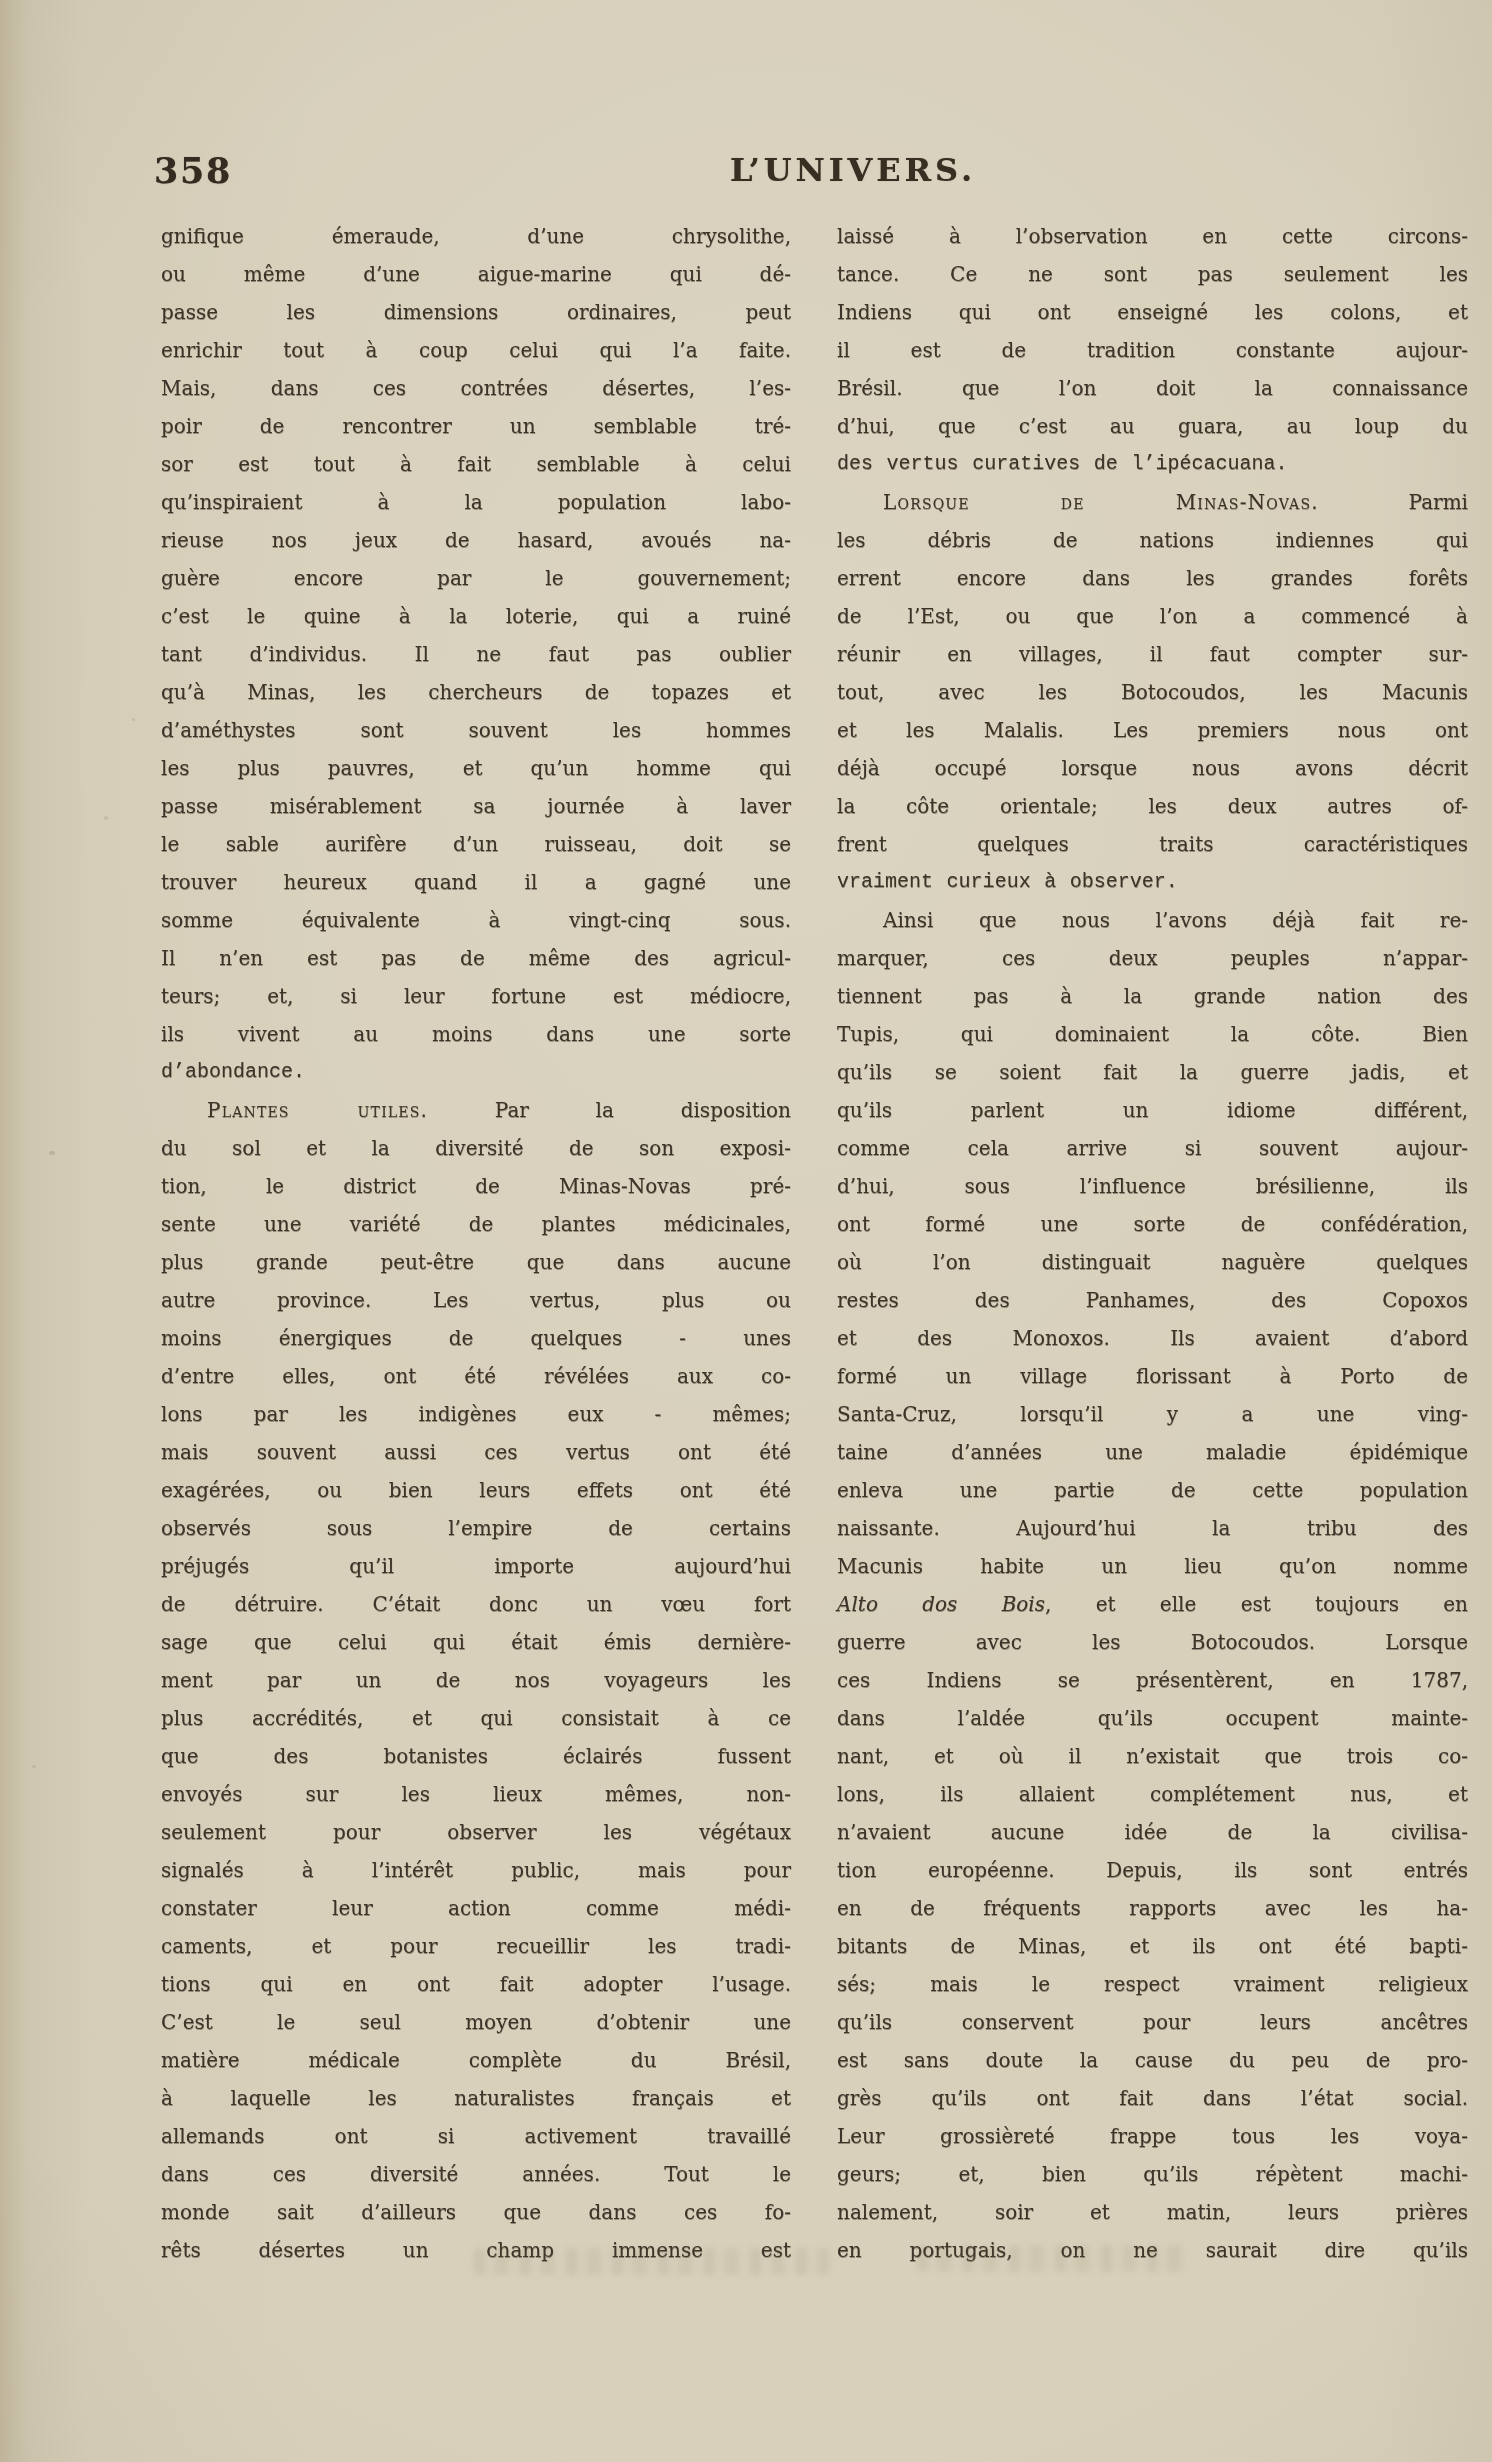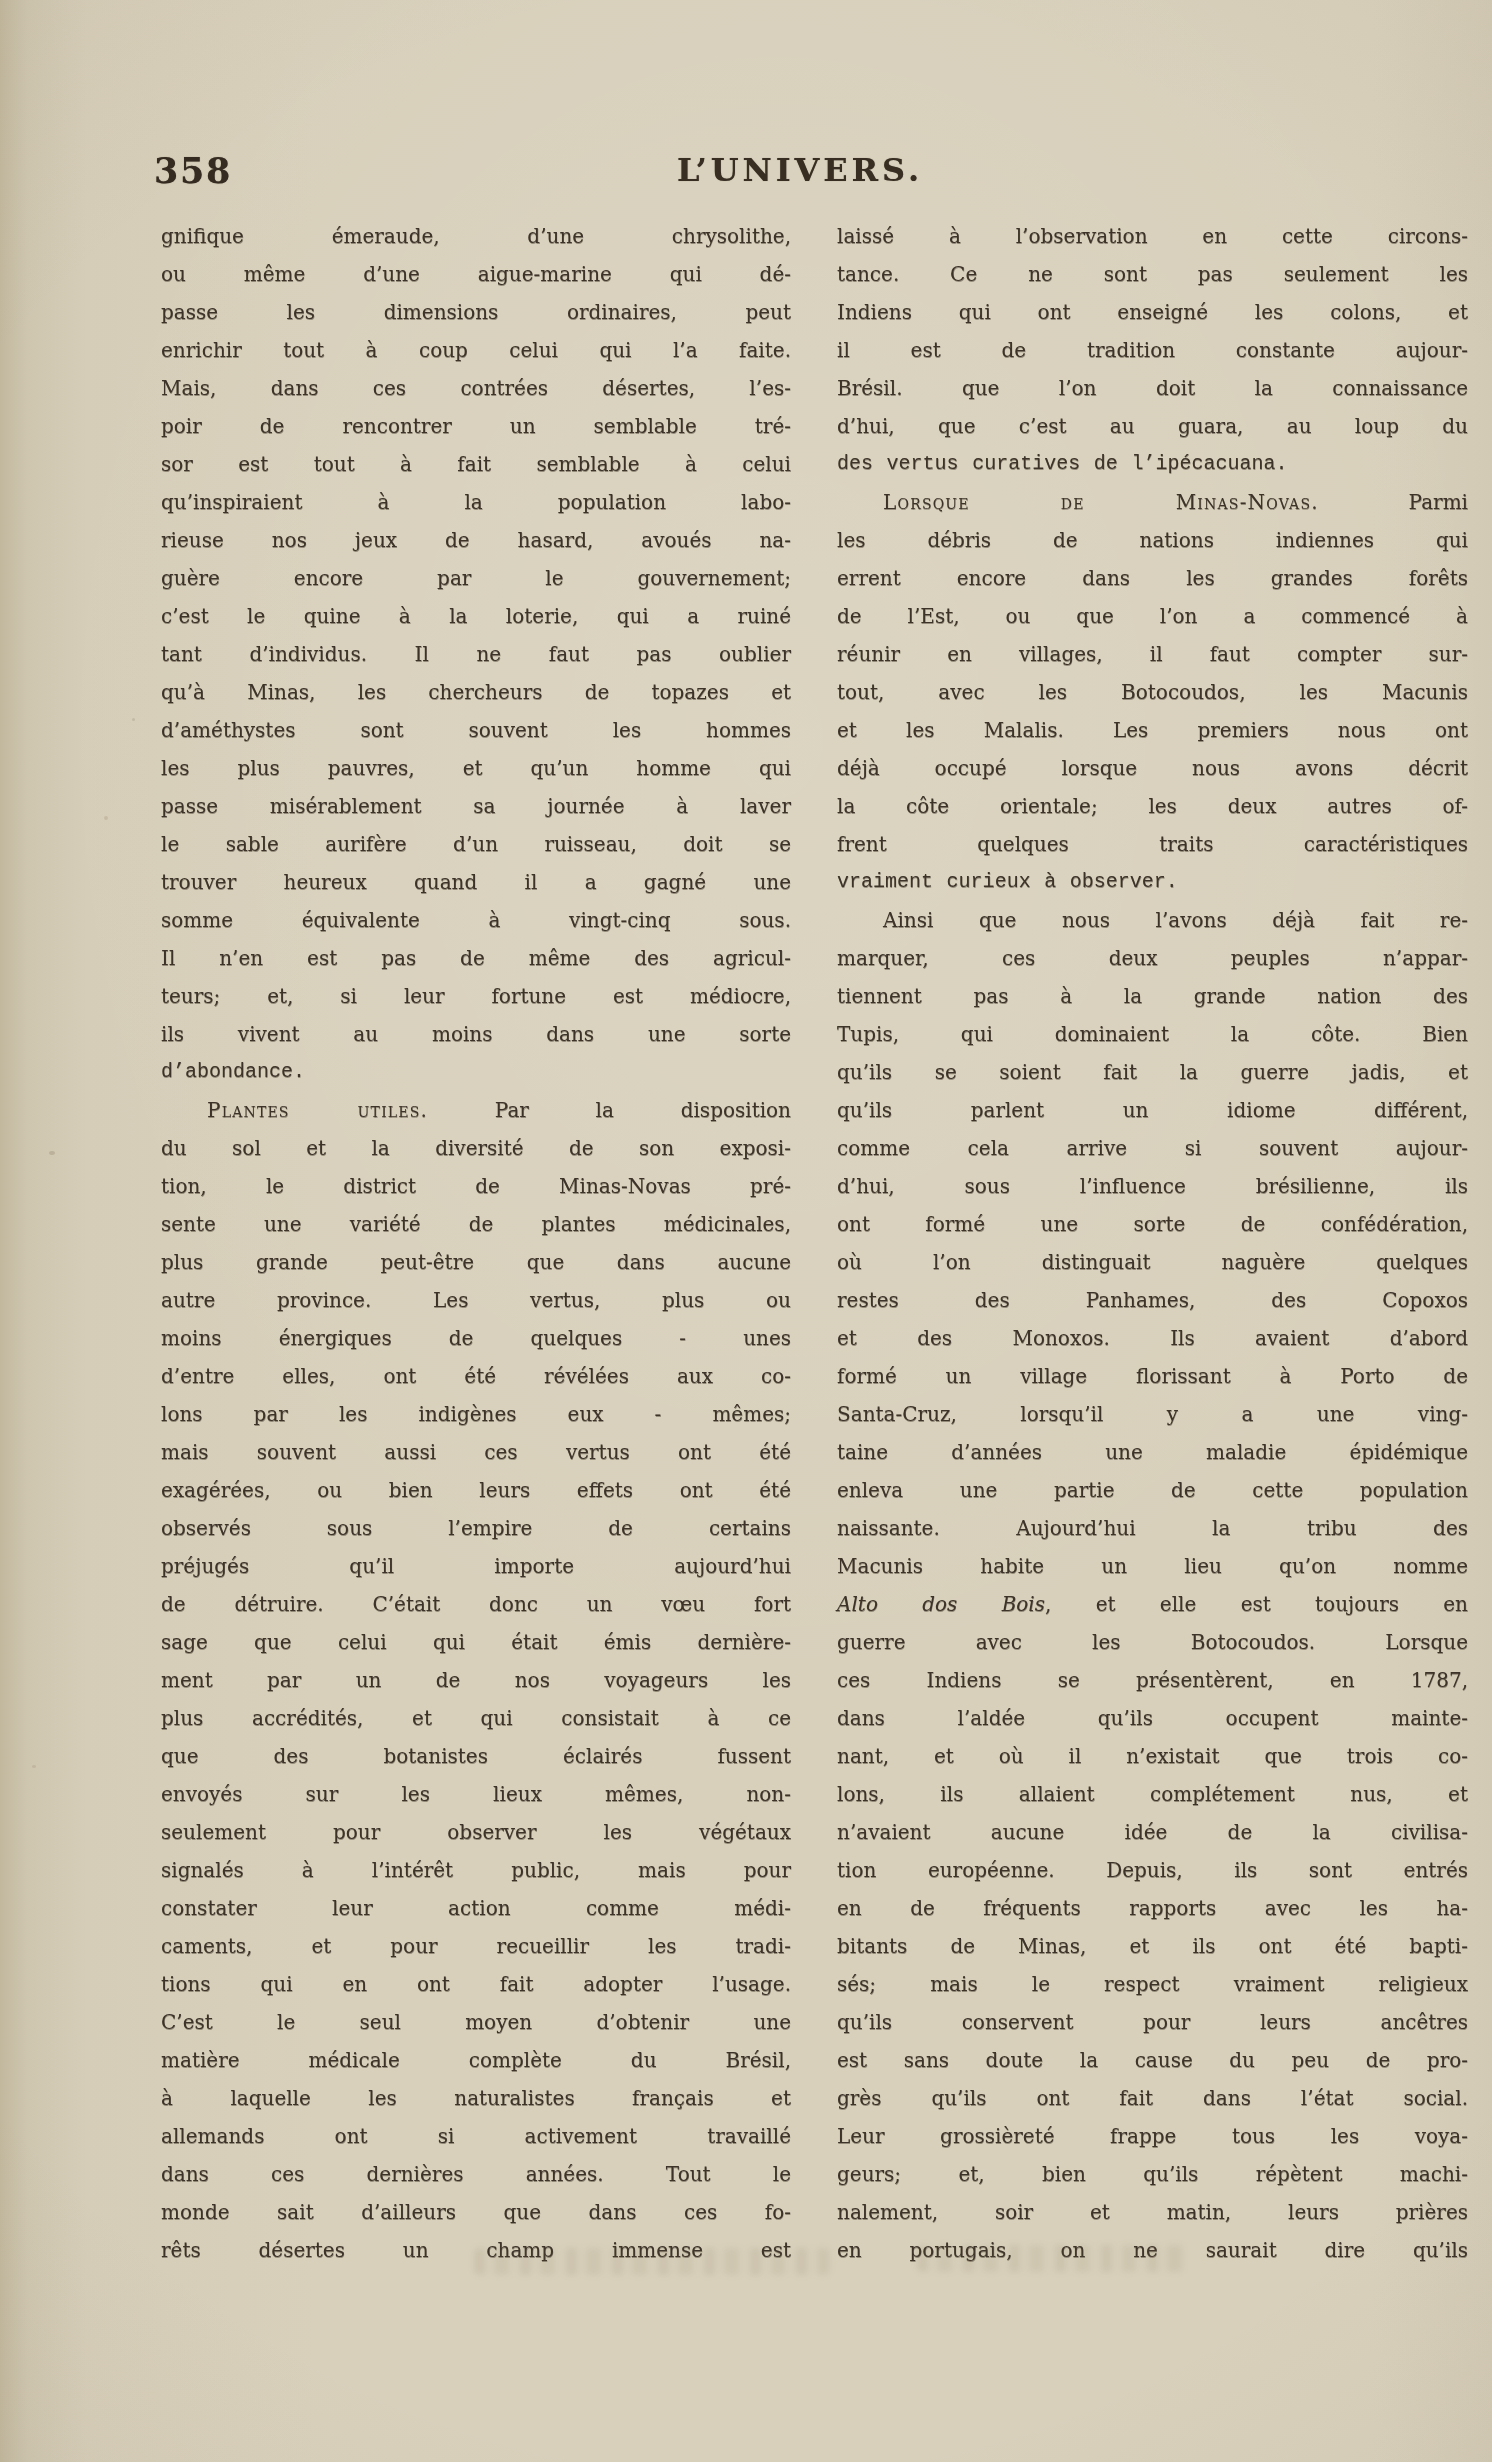--- a/index.html
+++ b/index.html
@@ -18,21 +18,21 @@
       #d6cdb8;
     color:#3d3329;
   }
   .hdr-num{
     position:absolute;left:154px;top:150px;
     font-size:35px;font-weight:bold;letter-spacing:1.6px;
     color:#352b20;text-shadow:0 0 0.8px rgba(53,43,32,.6);
   }
   .hdr-title{
     position:absolute;left:677px;top:151px;width:299px;
-    text-align:left;font-size:32px;font-weight:bold;letter-spacing:3.9px;
+    text-align:right;font-size:32px;font-weight:bold;letter-spacing:3.9px;
     color:#382e22;text-shadow:0 0 0.8px rgba(53,43,32,.55);
   }
   .col{
     position:absolute;top:217px;
     font-size:20px;line-height:38px;
     text-shadow:0.3px 0.5px 0.6px rgba(62,50,38,0.45);
     word-spacing:1.6px;
   }
   .col-left{left:161px;width:630px;}
   .col-right{left:837px;width:631px;}
@@ -116,21 +116,21 @@
       <div class="line"><span>envoyés sur les lieux mêmes, non-</span></div>
       <div class="line"><span>seulement pour observer les végétaux</span></div>
       <div class="line"><span>signalés à l’intérêt public, mais pour</span></div>
       <div class="line"><span>constater leur action comme médi-</span></div>
       <div class="line"><span>caments, et pour recueillir les tradi-</span></div>
       <div class="line"><span>tions qui en ont fait adopter l’usage.</span></div>
       <div class="line"><span>C’est le seul moyen d’obtenir une</span></div>
       <div class="line"><span>matière médicale complète du Brésil,</span></div>
       <div class="line"><span>à laquelle les naturalistes français et</span></div>
       <div class="line"><span>allemands ont si activement travaillé</span></div>
-      <div class="line"><span>dans ces dernières années. Tout le</span></div>
+      <div class="line"><span>dans ces diversité années. Tout le</span></div>
       <div class="line"><span>monde sait d’ailleurs que dans ces fo-</span></div>
       <div class="line"><span>rêts désertes un champ immense est</span></div>
     </div>
   <div class="col col-right">
       <div class="line"><span>laissé à l’observation en cette circons-</span></div>
       <div class="line"><span>tance. Ce ne sont pas seulement les</span></div>
       <div class="line"><span>Indiens qui ont enseigné les colons, et</span></div>
       <div class="line"><span>il est de tradition constante aujour-</span></div>
       <div class="line"><span>Brésil. que l’on doit la connaissance</span></div>
       <div class="line"><span>d’hui, que c’est au guara, au loup du</span></div>

